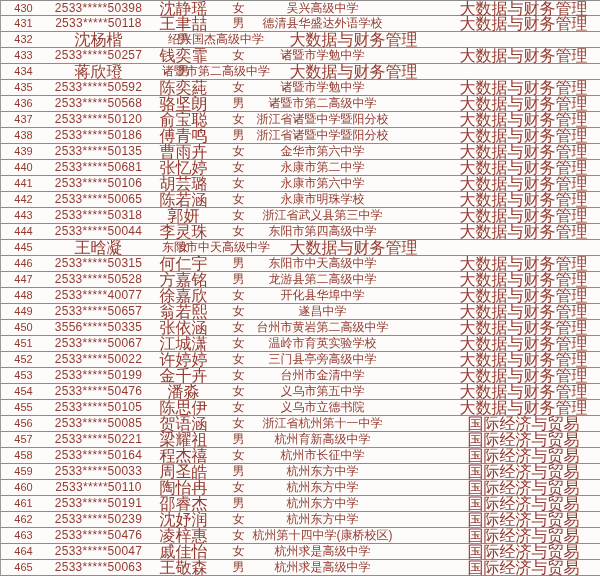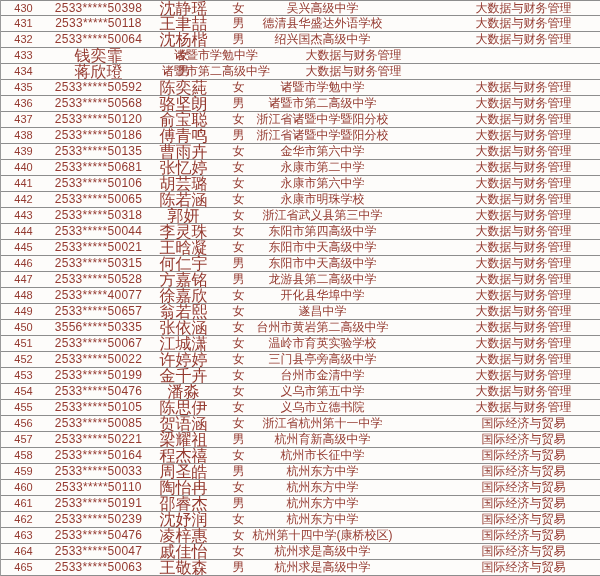--- a/index.html
+++ b/index.html
@@ -55,21 +55,21 @@
     font-size: 16px;
   }
   .col-gender {
     font-size: 12px;
   }
   .col-school {
     font-size: 12px;
     padding-right: 62px; 
   }
   .col-major {
-    font-size: 12px;
+    font-size: 16px;
   }
 </style>
 </head>
 <body>
 
 <div class="page">
   <div class="results-table">
       <div class="row">
         <div class="cell col-index">430</div>
         <div class="cell col-id">2533*****50398</div>
@@ -81,28 +81,28 @@
       <div class="row">
         <div class="cell col-index">431</div>
         <div class="cell col-id">2533*****50118</div>
         <div class="cell col-name">王聿喆</div>
         <div class="cell col-gender">男</div>
         <div class="cell col-school">德清县华盛达外语学校</div>
         <div class="cell col-major">大数据与财务管理</div>
       </div>
       <div class="row">
         <div class="cell col-index">432</div>
-        <div class="cell col-id">2533*****50064</div>
         <div class="cell col-name">沈杨楷</div>
         <div class="cell col-gender">男</div>
         <div class="cell col-school">绍兴国杰高级中学</div>
         <div class="cell col-major">大数据与财务管理</div>
       </div>
       <div class="row">
         <div class="cell col-index">433</div>
+        <div class="cell col-id">2533*****50257</div>
         <div class="cell col-name">钱奕霏</div>
         <div class="cell col-gender">女</div>
         <div class="cell col-school">诸暨市学勉中学</div>
         <div class="cell col-major">大数据与财务管理</div>
       </div>
       <div class="row">
         <div class="cell col-index">434</div>
         <div class="cell col-name">蒋欣璒</div>
         <div class="cell col-gender">男</div>
         <div class="cell col-school">诸暨市第二高级中学</div>
@@ -183,21 +183,20 @@
       <div class="row">
         <div class="cell col-index">444</div>
         <div class="cell col-id">2533*****50044</div>
         <div class="cell col-name">李灵珠</div>
         <div class="cell col-gender">女</div>
         <div class="cell col-school">东阳市第四高级中学</div>
         <div class="cell col-major">大数据与财务管理</div>
       </div>
       <div class="row">
         <div class="cell col-index">445</div>
-        <div class="cell col-id">2533*****50021</div>
         <div class="cell col-name">王晗凝</div>
         <div class="cell col-gender">女</div>
         <div class="cell col-school">东阳市中天高级中学</div>
         <div class="cell col-major">大数据与财务管理</div>
       </div>
       <div class="row">
         <div class="cell col-index">446</div>
         <div class="cell col-id">2533*****50315</div>
         <div class="cell col-name">何仁宇</div>
         <div class="cell col-gender">男</div>

